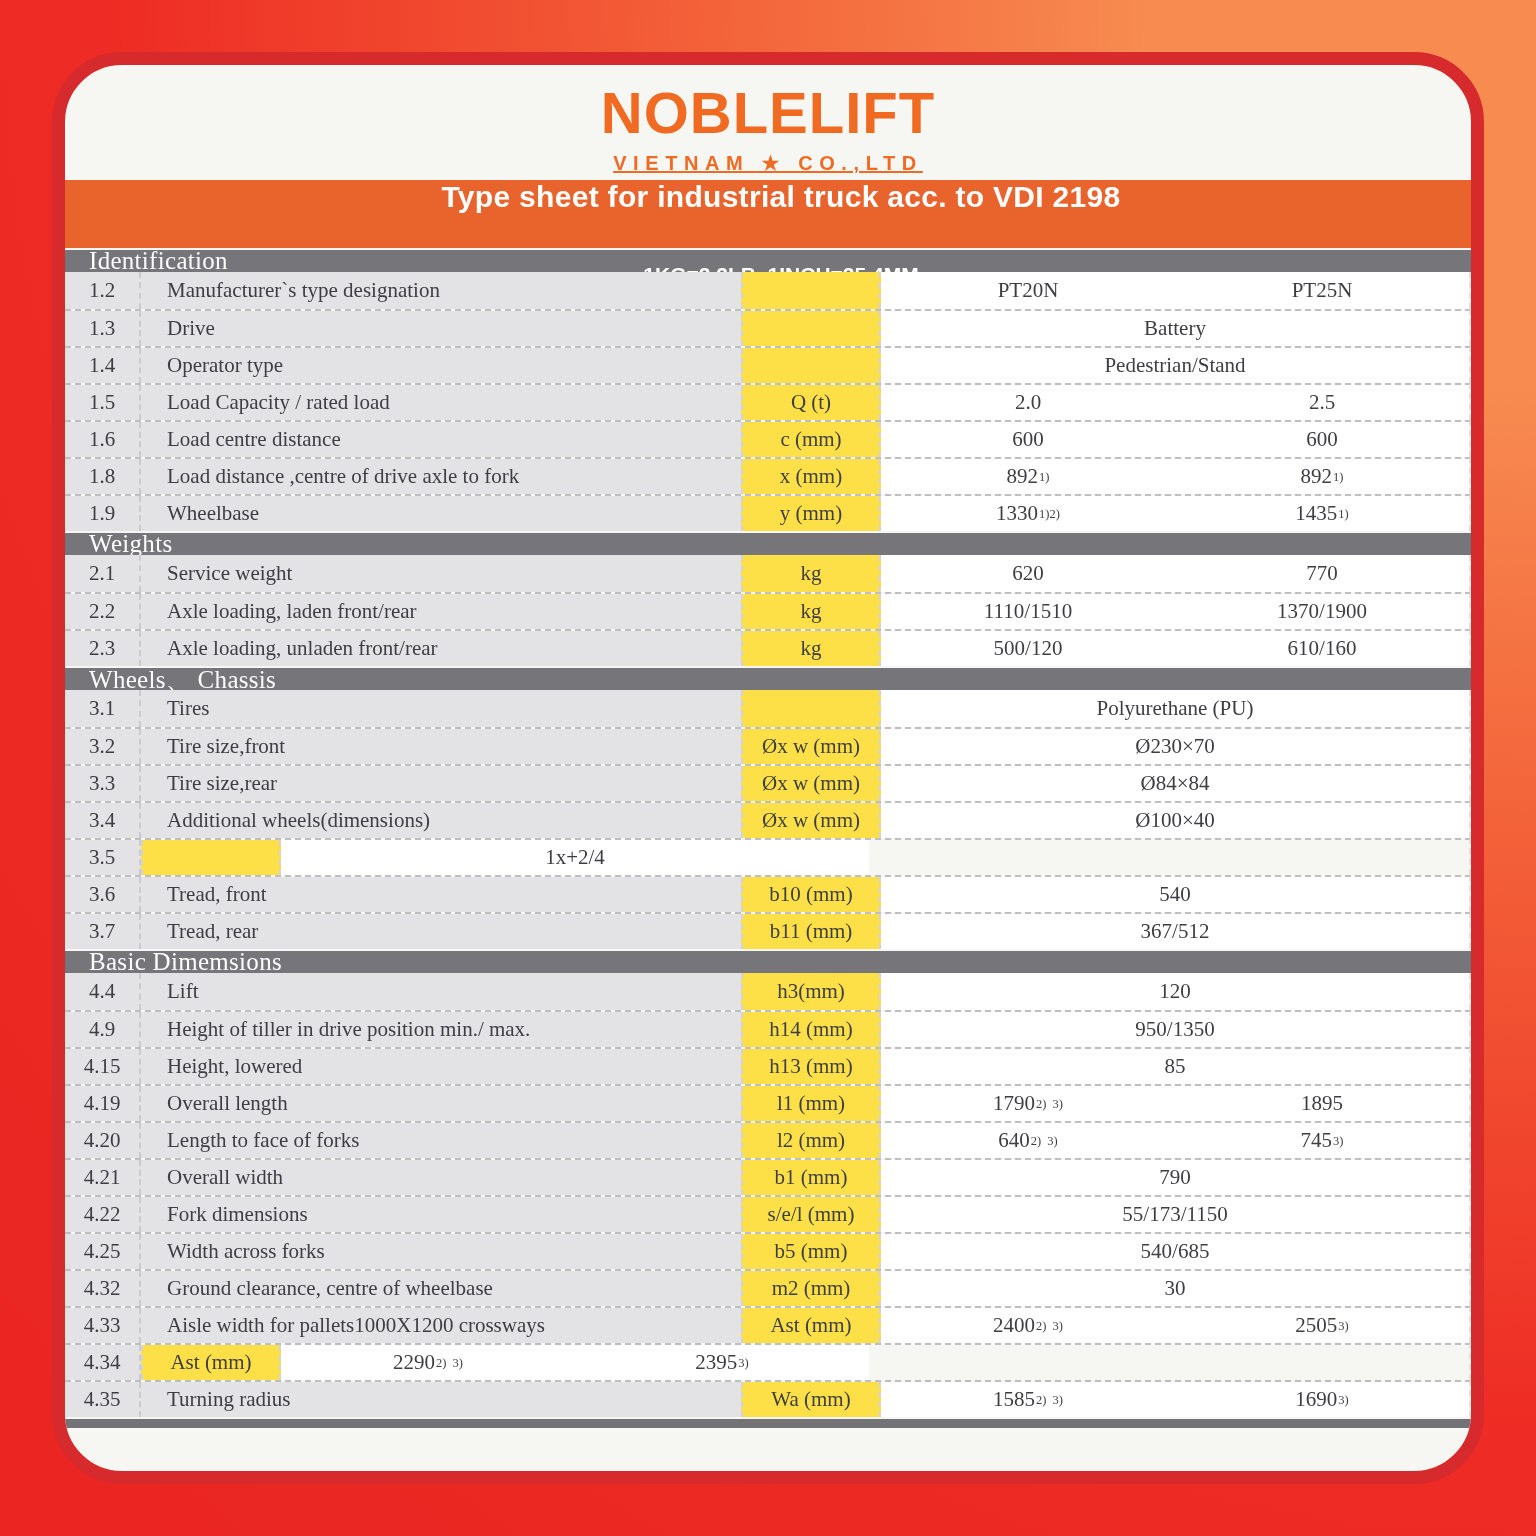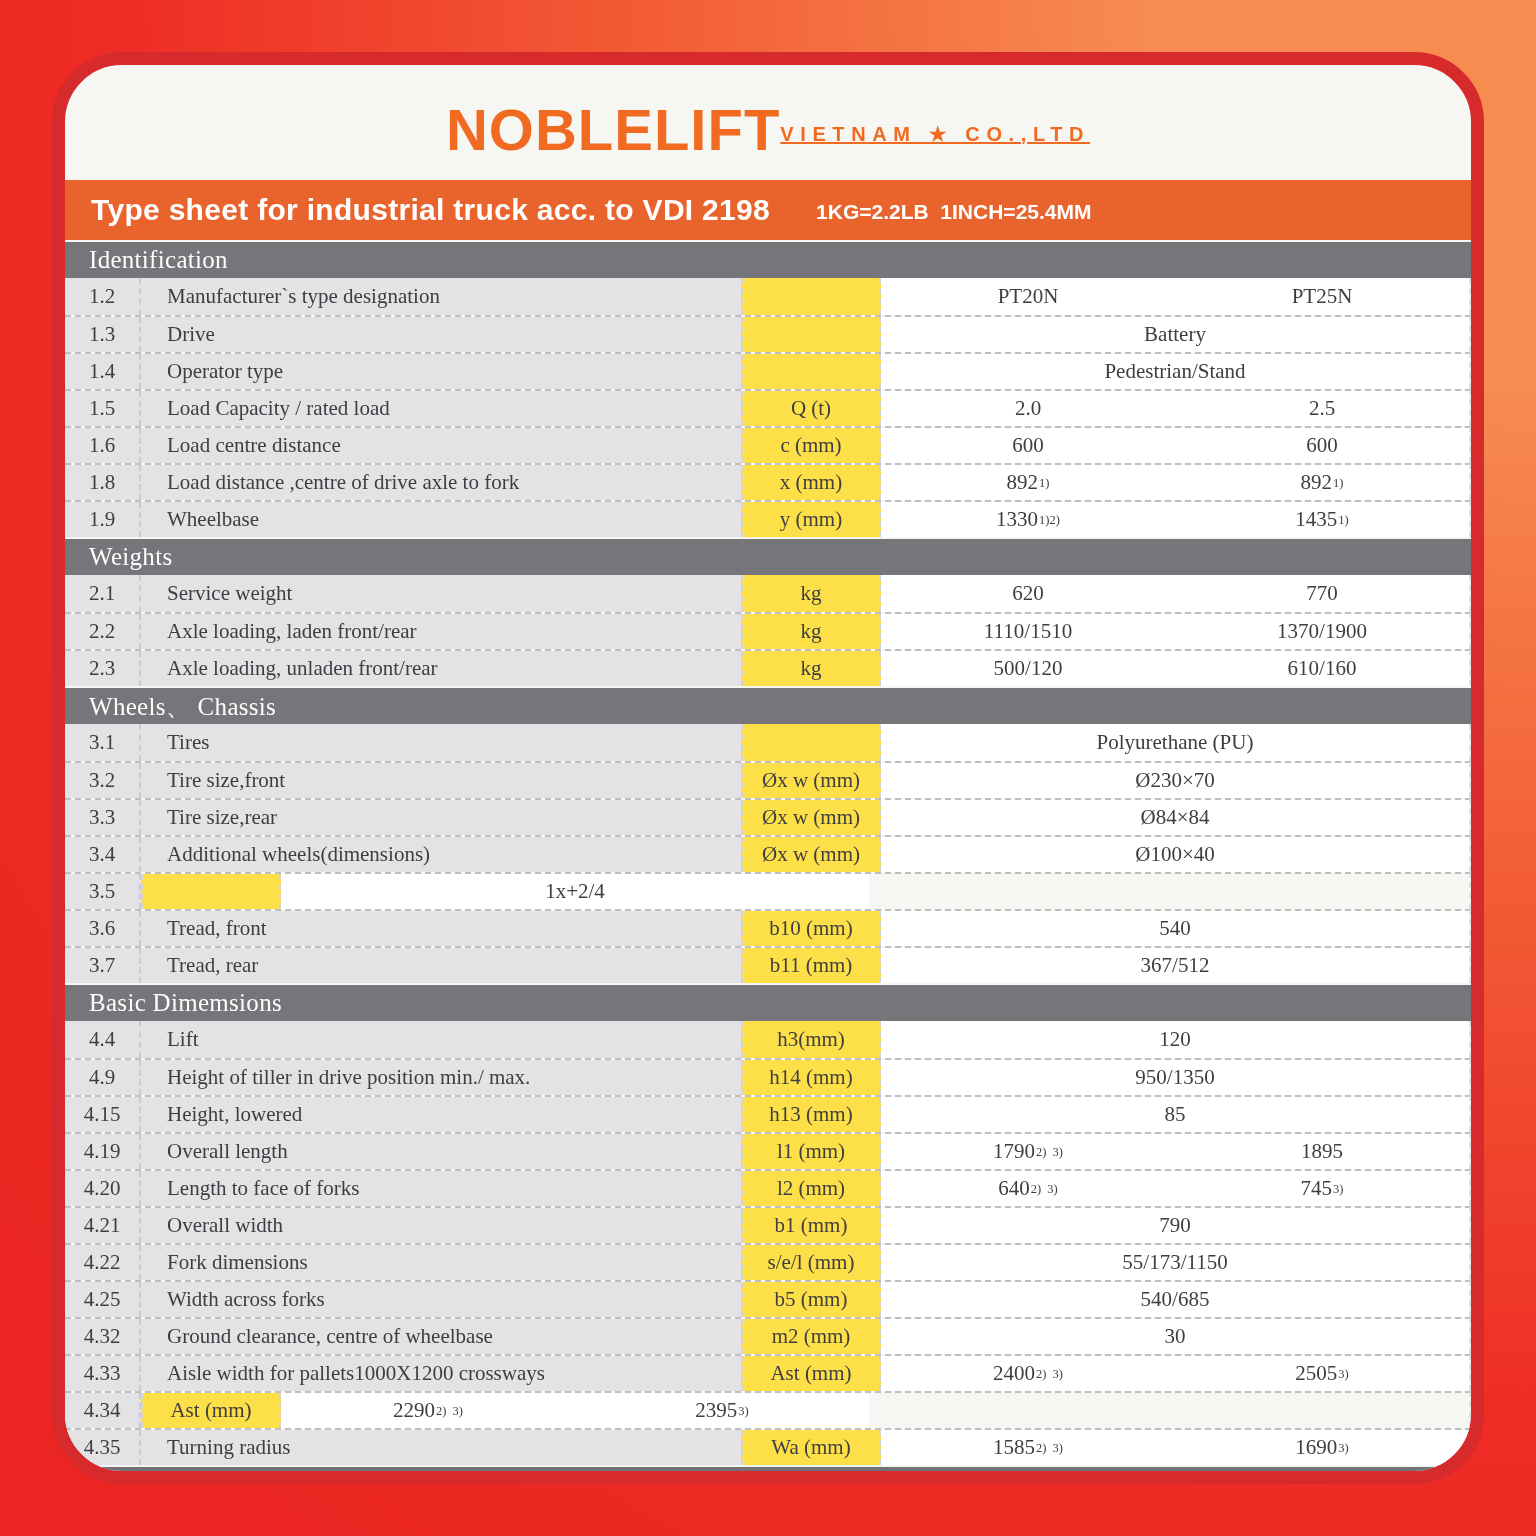--- a/index.html
+++ b/index.html
@@ -14,39 +14,39 @@
       #ea2522 100%);
     position:relative;
   }
   .card {
     position:absolute; inset:52px;
     background: var(--card-bg,#f6f7f2);
     border:13px solid var(--card-border,#d62a2c);
     border-radius:70px;
     overflow:hidden;
   }
-  .logo-block { height:115px; display:flex; flex-direction:row; align-items:center; justify-content:center; padding-top:14px; }
+  .logo-block { height:115px; display:flex; flex-direction:column; align-items:center; justify-content:center; padding-top:14px; }
   .brand {
     font-family:"Liberation Sans", sans-serif; font-weight:bold;
     font-size:58px; line-height:1; letter-spacing:1px;
     color: var(--brand-orange,#f16a22);
   }
   .brand-sub {
     font-family:"Liberation Sans", sans-serif; font-weight:bold;
     font-size:20px; letter-spacing:0.33em; margin-top:9px;
     color: var(--brand-orange,#f16a22); white-space:pre;text-decoration:underline;
   }
   .title-bar {
-    height:60px; background: var(--bar-orange,#e9632d);
-    display:flex; align-items:center; padding-left:26px; gap:46px;
+    height:68px; background: var(--bar-orange,#e9632d);
+    display:flex; align-items:center; padding-left:26px; gap:46px;flex-direction:column;
   }
   .sheet-title { font-family:"Liberation Sans", sans-serif; font-weight:bold; font-size:30px; color:#fff; letter-spacing:0.3px; }
   .conv-note  { font-family:"Liberation Sans", sans-serif; font-weight:bold; font-size:21px; color:#fff; white-space:pre; padding-top:3px; }
   .section-header {
-    height:36px; margin-top:2px;
+    height:22px; margin-top:2px;
     background: var(--section-gray,#76767a);
     color:#fdfdfd; font-size:25px; padding-left:24px;
     display:flex; align-items:center; letter-spacing:0.3px;
   }
   .row { display:flex; height:37px; border-right:2px dashed #e0e0e2; }
   .row + .row { border-top:2px dashed #bfbfc1; }
   .c { display:flex; align-items:center; justify-content:center; font-size:21px; color:#3e3e42; overflow:hidden; white-space:nowrap; }
   .c-no   { width:76px;  background: var(--label-gray,#e3e3e5); border-right:2px dashed #cbcbcd; }
   .c-desc { flex:1;      background: var(--label-gray,#e3e3e5); justify-content:flex-start; padding-left:26px;text-align:center; }
   .c-unit { width:140px; background:#fde047; border-left:2px dashed #d3d3d5; border-right:2px dashed #d3d3d5; }

